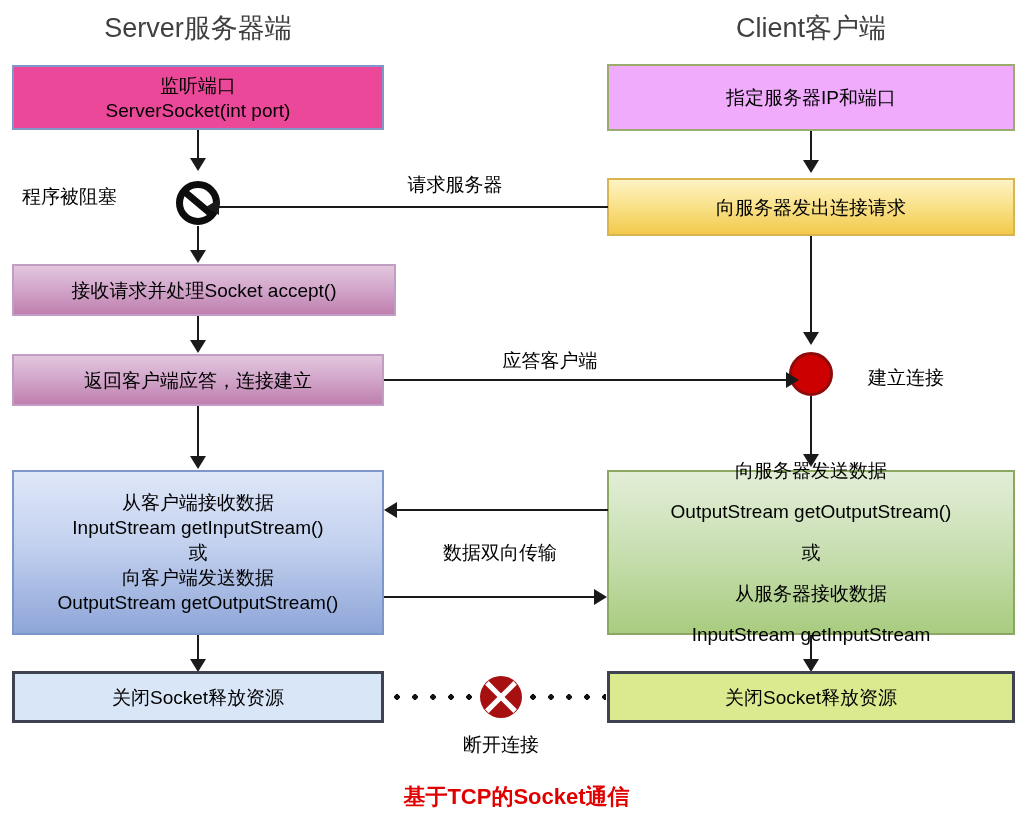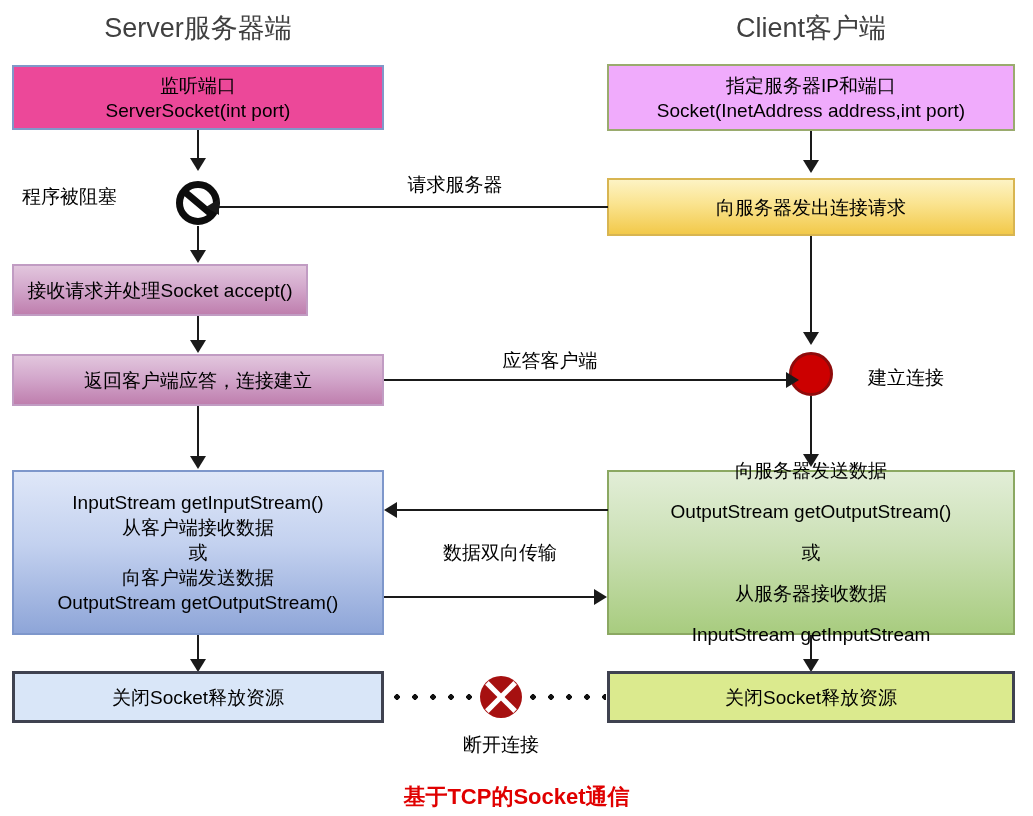--- a/index.html
+++ b/index.html
@@ -194,52 +194,51 @@
 
   <div class="vline" style="left:197px; top:130px; height:32px;"></div>
   <div class="arrow-down" style="left:190px; top:158px;"></div>
 
   <div class="blocked-icon" style="left:176px; top:181px;"></div>
   <div class="edge-label" style="left:22px; top:184px; width:145px; text-align:left;">程序被阻塞</div>
 
   <div class="vline" style="left:197px; top:226px; height:28px;"></div>
   <div class="arrow-down" style="left:190px; top:250px;"></div>
 
-  <div class="node sk-purple" style="left:12px; top:264px; width:296px; height:52px;">
+  <div class="node sk-purple" style="left:12px; top:264px; width:384px; height:52px;">
     <span class="ln">接收请求并处理Socket accept()</span>
   </div>
 
   <div class="vline" style="left:197px; top:316px; height:28px;"></div>
   <div class="arrow-down" style="left:190px; top:340px;"></div>
 
   <div class="node sk-purple" style="left:12px; top:354px; width:372px; height:52px;">
     <span class="ln">返回客户端应答，连接建立</span>
   </div>
 
   <div class="vline" style="left:197px; top:406px; height:54px;"></div>
   <div class="arrow-down" style="left:190px; top:456px;"></div>
 
   <div class="node sk-blue-grad" style="left:12px; top:470px; width:372px; height:165px;">
+    <span class="ln">从客户端接收数据</span>
     <span class="ln">InputStream getInputStream()</span>
-    <span class="ln">从客户端接收数据</span>
     <span class="ln">或</span>
     <span class="ln">向客户端发送数据</span>
     <span class="ln">OutputStream getOutputStream()</span>
   </div>
 
   <div class="vline" style="left:197px; top:635px; height:28px;"></div>
   <div class="arrow-down" style="left:190px; top:659px;"></div>
 
   <div class="node sk-blue-dark-border" style="left:12px; top:671px; width:372px; height:52px;">
     <span class="ln">关闭Socket释放资源</span>
   </div>
 
   <div class="node sk-green-flat" style="left:607px; top:64px; width:408px; height:67px;">
     <span class="ln">指定服务器IP和端口</span>
-    <span class="ln">Socket(InetAddress address,int port)</span>
   </div>
 
   <div class="vline" style="left:810px; top:131px; height:33px;"></div>
   <div class="arrow-down" style="left:803px; top:160px;"></div>
 
   <div class="node sk-gold" style="left:607px; top:178px; width:408px; height:58px;">
     <span class="ln">向服务器发出连接请求</span>
   </div>
 
   <div class="hline" style="left:218px; top:206px; width:390px;"></div>

